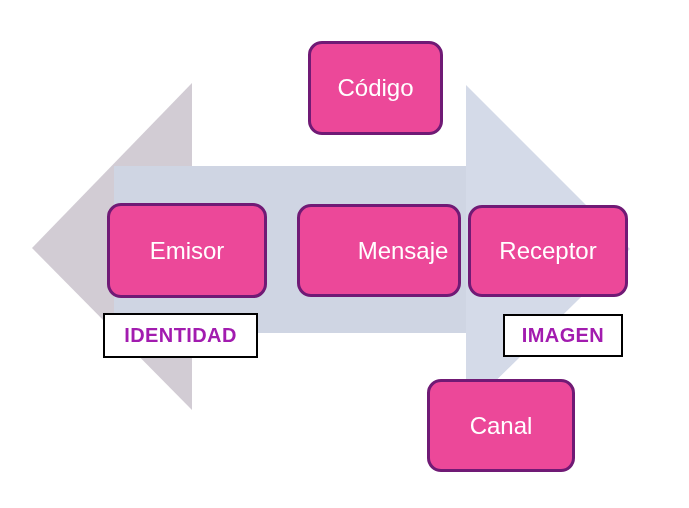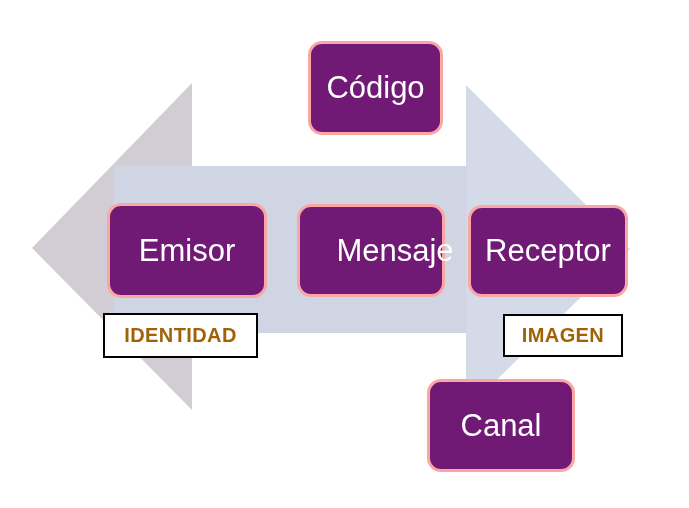--- a/index.html
+++ b/index.html
@@ -18,36 +18,36 @@
   .arrow-svg {
     position: absolute;
     left: 0;
     top: 0;
     width: 689px;
     height: 508px;
   }
   .node {
     position: absolute;
     box-sizing: border-box;
-    background: #701a75;
-    border: 3px solid #fca5a5;
+    background: #ec4899;
+    border: 3px solid #701a75;
     border-radius: 14px;
     color: #ffffff;
-    font-size: 31px;
+    font-size: 24px;
     display: flex;
     align-items: center;
     justify-content: center;
     white-space: nowrap;
   }
   .tag {
     position: absolute;
     box-sizing: border-box;
     background: #ffffff;
     border: 2px solid #000000;
-    color: #a16207;
+    color: #a21caf;
     font-size: 20px;
     font-weight: bold;
     letter-spacing: 0.4px;
     display: flex;
     align-items: center;
     justify-content: center;
     white-space: nowrap;
   }
 </style>
 </head>
@@ -58,21 +58,21 @@
   <svg class="arrow-svg" viewBox="0 0 689 508">
     <polygon points="32,248 192,83 192,410" fill="#d2ccd4"></polygon>
     <polygon points="466,85 630,249 466,410" fill="#d4dae8"></polygon>
     <rect x="114" y="166" width="352" height="167" fill="#cfd5e3"></rect>
   </svg>
 
   <div class="node" style="left:308px; top:41px;  width:135px; height:94px;">Código</div>
 
   <div class="node" style="left:107px; top:203px; width:160px; height:95px;">Emisor</div>
 
-  <div class="node" style="left:297px; top:204px; width:148px; height:93px;padding-left:48px;">Mensaje</div>
+  <div class="node" style="left:297px; top:204px; width:164px; height:93px;padding-left:48px;">Mensaje</div>
 
   <div class="node" style="left:468px; top:205px; width:160px; height:92px;">Receptor</div>
 
 
   <div class="node" style="left:427px; top:379px; width:148px; height:93px;">Canal</div>
 
   <div class="tag" style="left:103px; top:313px; width:155px; height:45px;">IDENTIDAD</div>
 
   <div class="tag" style="left:503px; top:314px; width:120px; height:43px;">IMAGEN</div>
 

